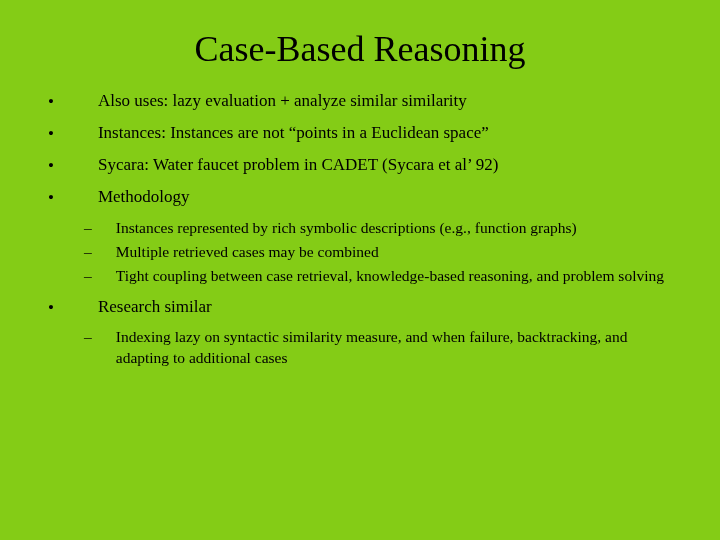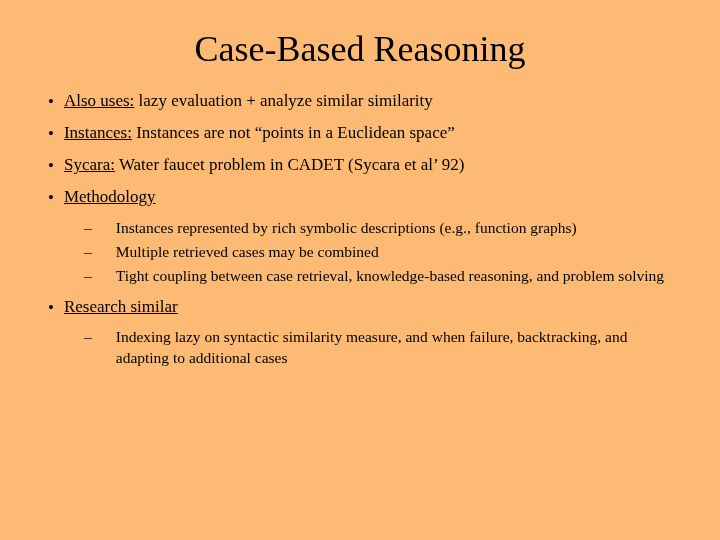--- a/index.html
+++ b/index.html
@@ -12,21 +12,21 @@
       width: 720px;
       height: 540px;
       background: #ffffff;
       font-family: Georgia, 'Times New Roman', Times, serif;
       overflow: hidden;
     }
 
     .slide {
       width: 720px;
       height: 540px;
-      background: #fdba74;
+      background: #84cc16;
       padding: 28px 48px 28px 48px;
       display: flex;
       flex-direction: column;
     }
 
     .slide-title {
       font-size: 36px;
       font-weight: normal;
       color: #000000;
       text-align: center;
@@ -55,21 +55,21 @@
       margin-right: 10px;
       margin-top: 1px;
       font-size: 17px;
     }
 
     .bullet-text {
       flex: 1;
     }
 
     .underline {
-      text-decoration: underline;
+      margin-left: 34px;
     }
 
     .sub-items {
       margin-left: 36px;
       margin-bottom: 6px;
     }
 
     .sub-item {
       display: flex;
       align-items: flex-start;

